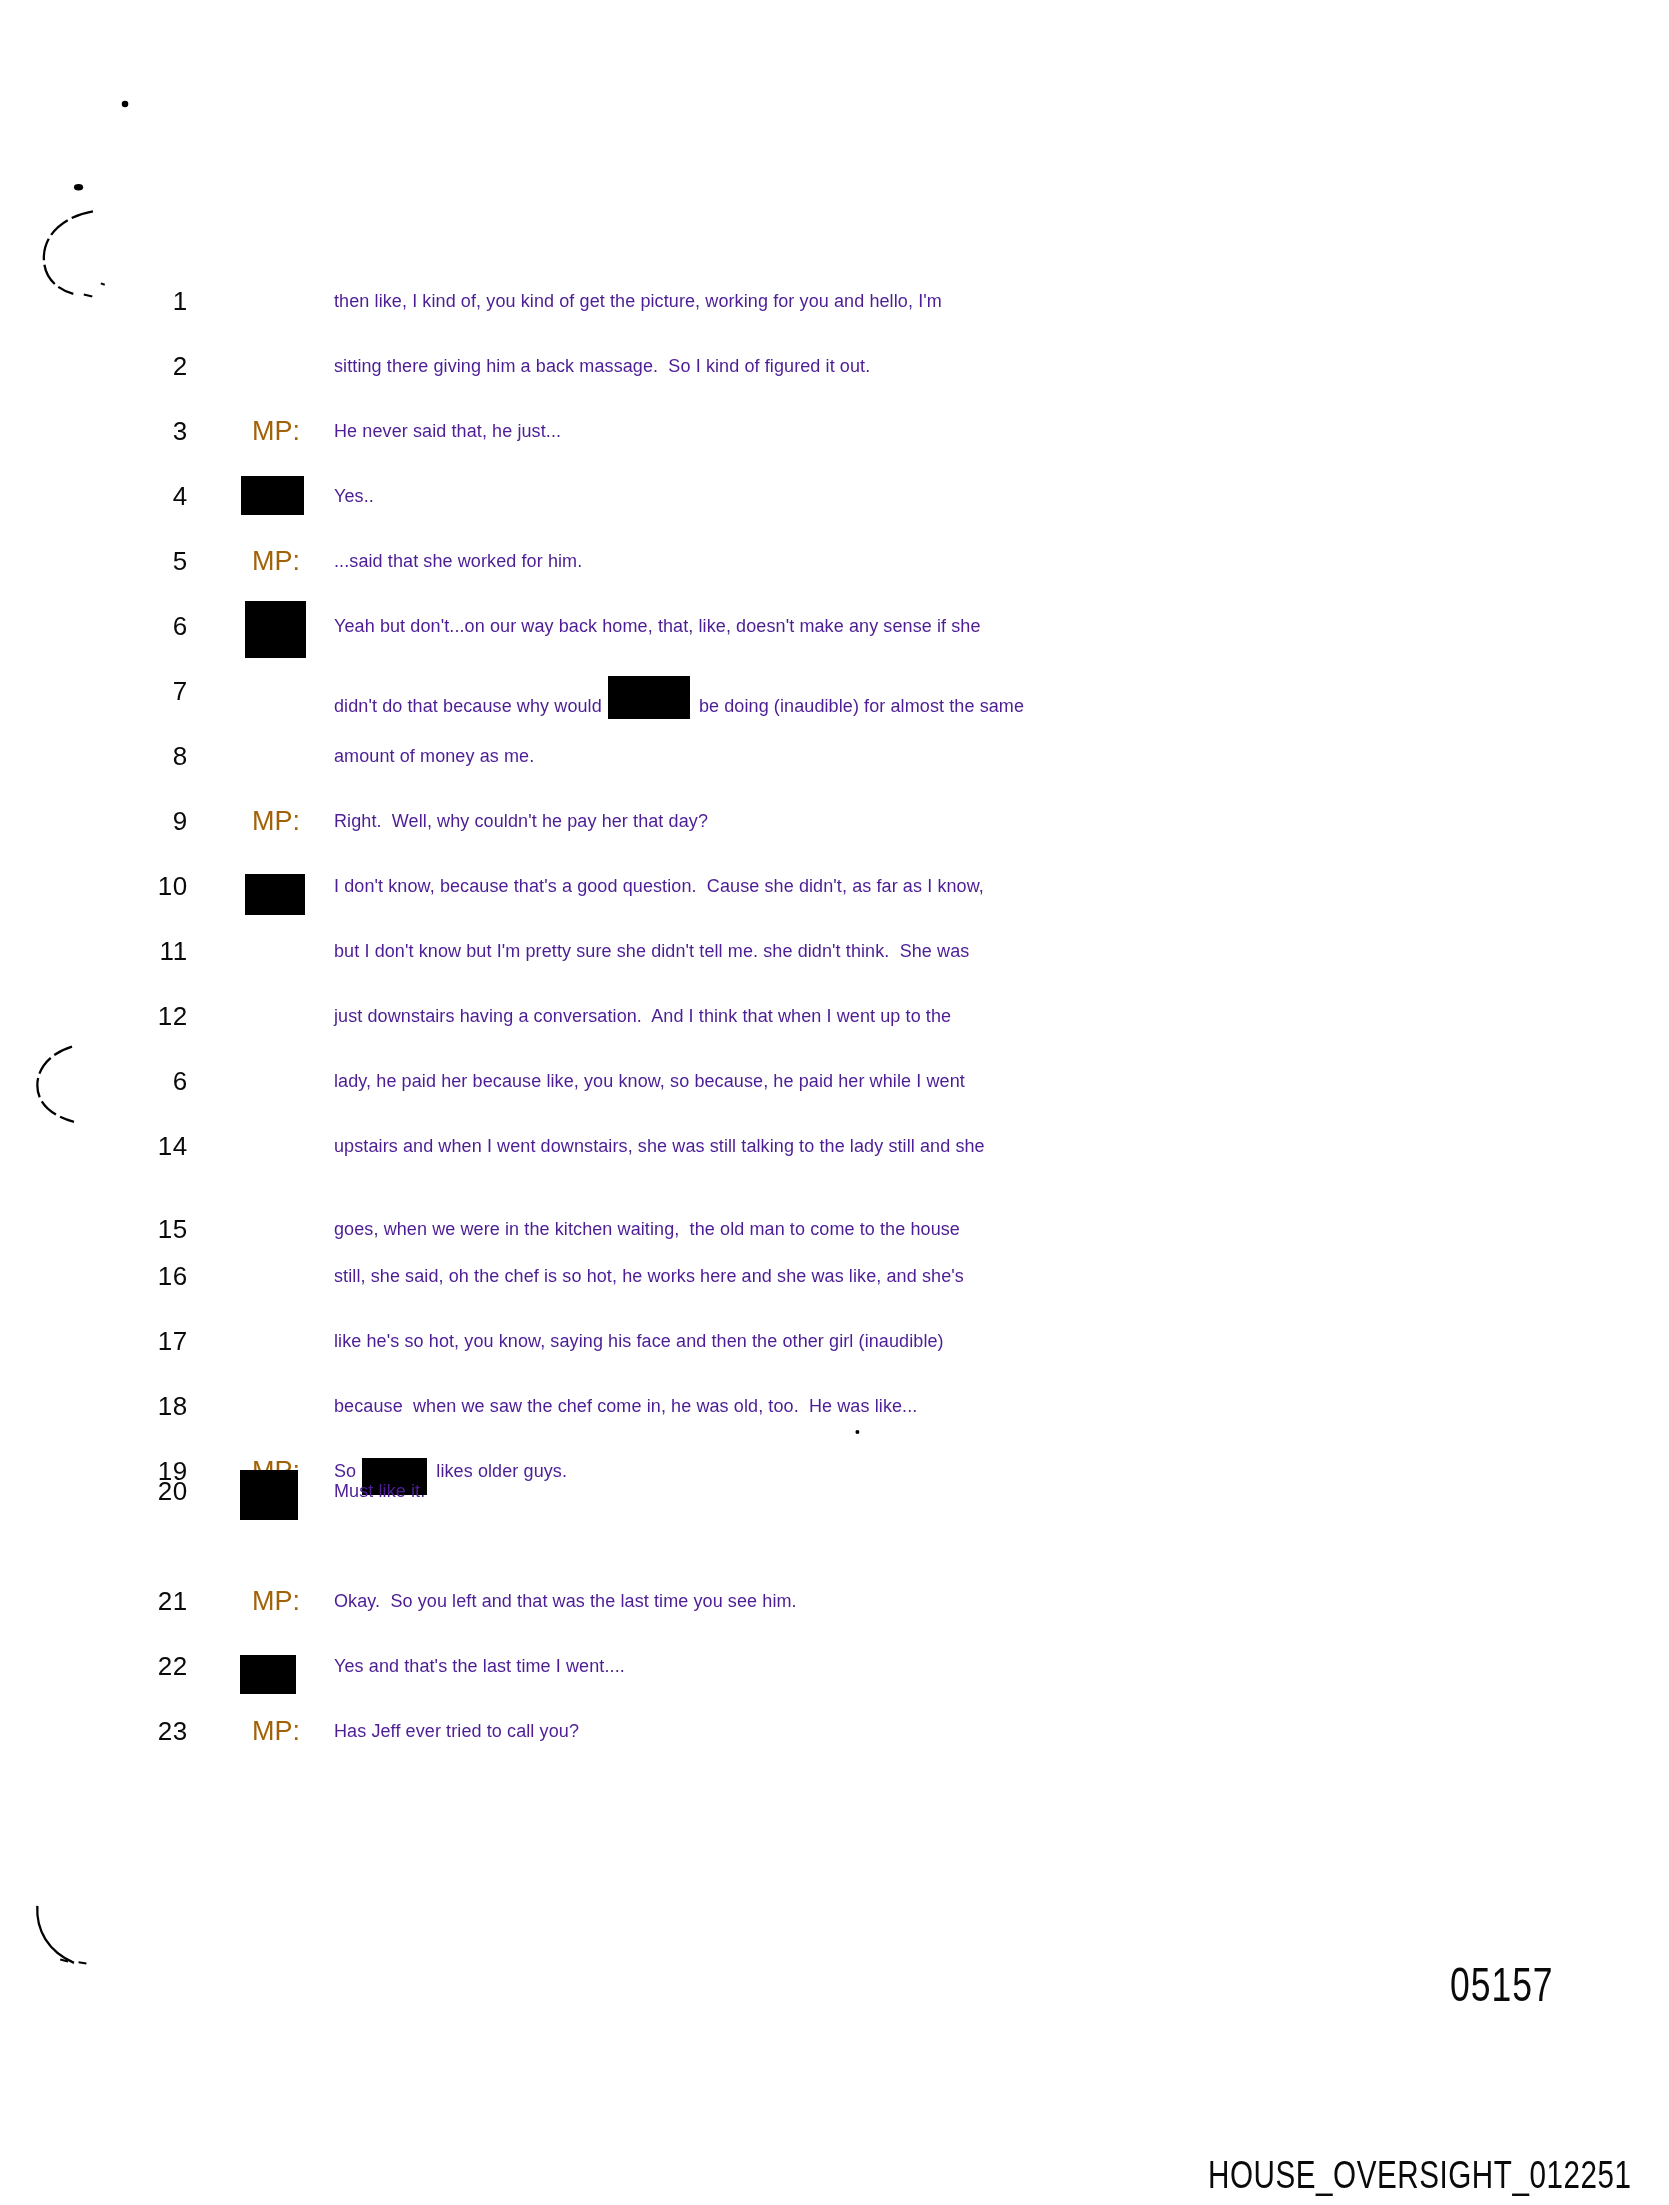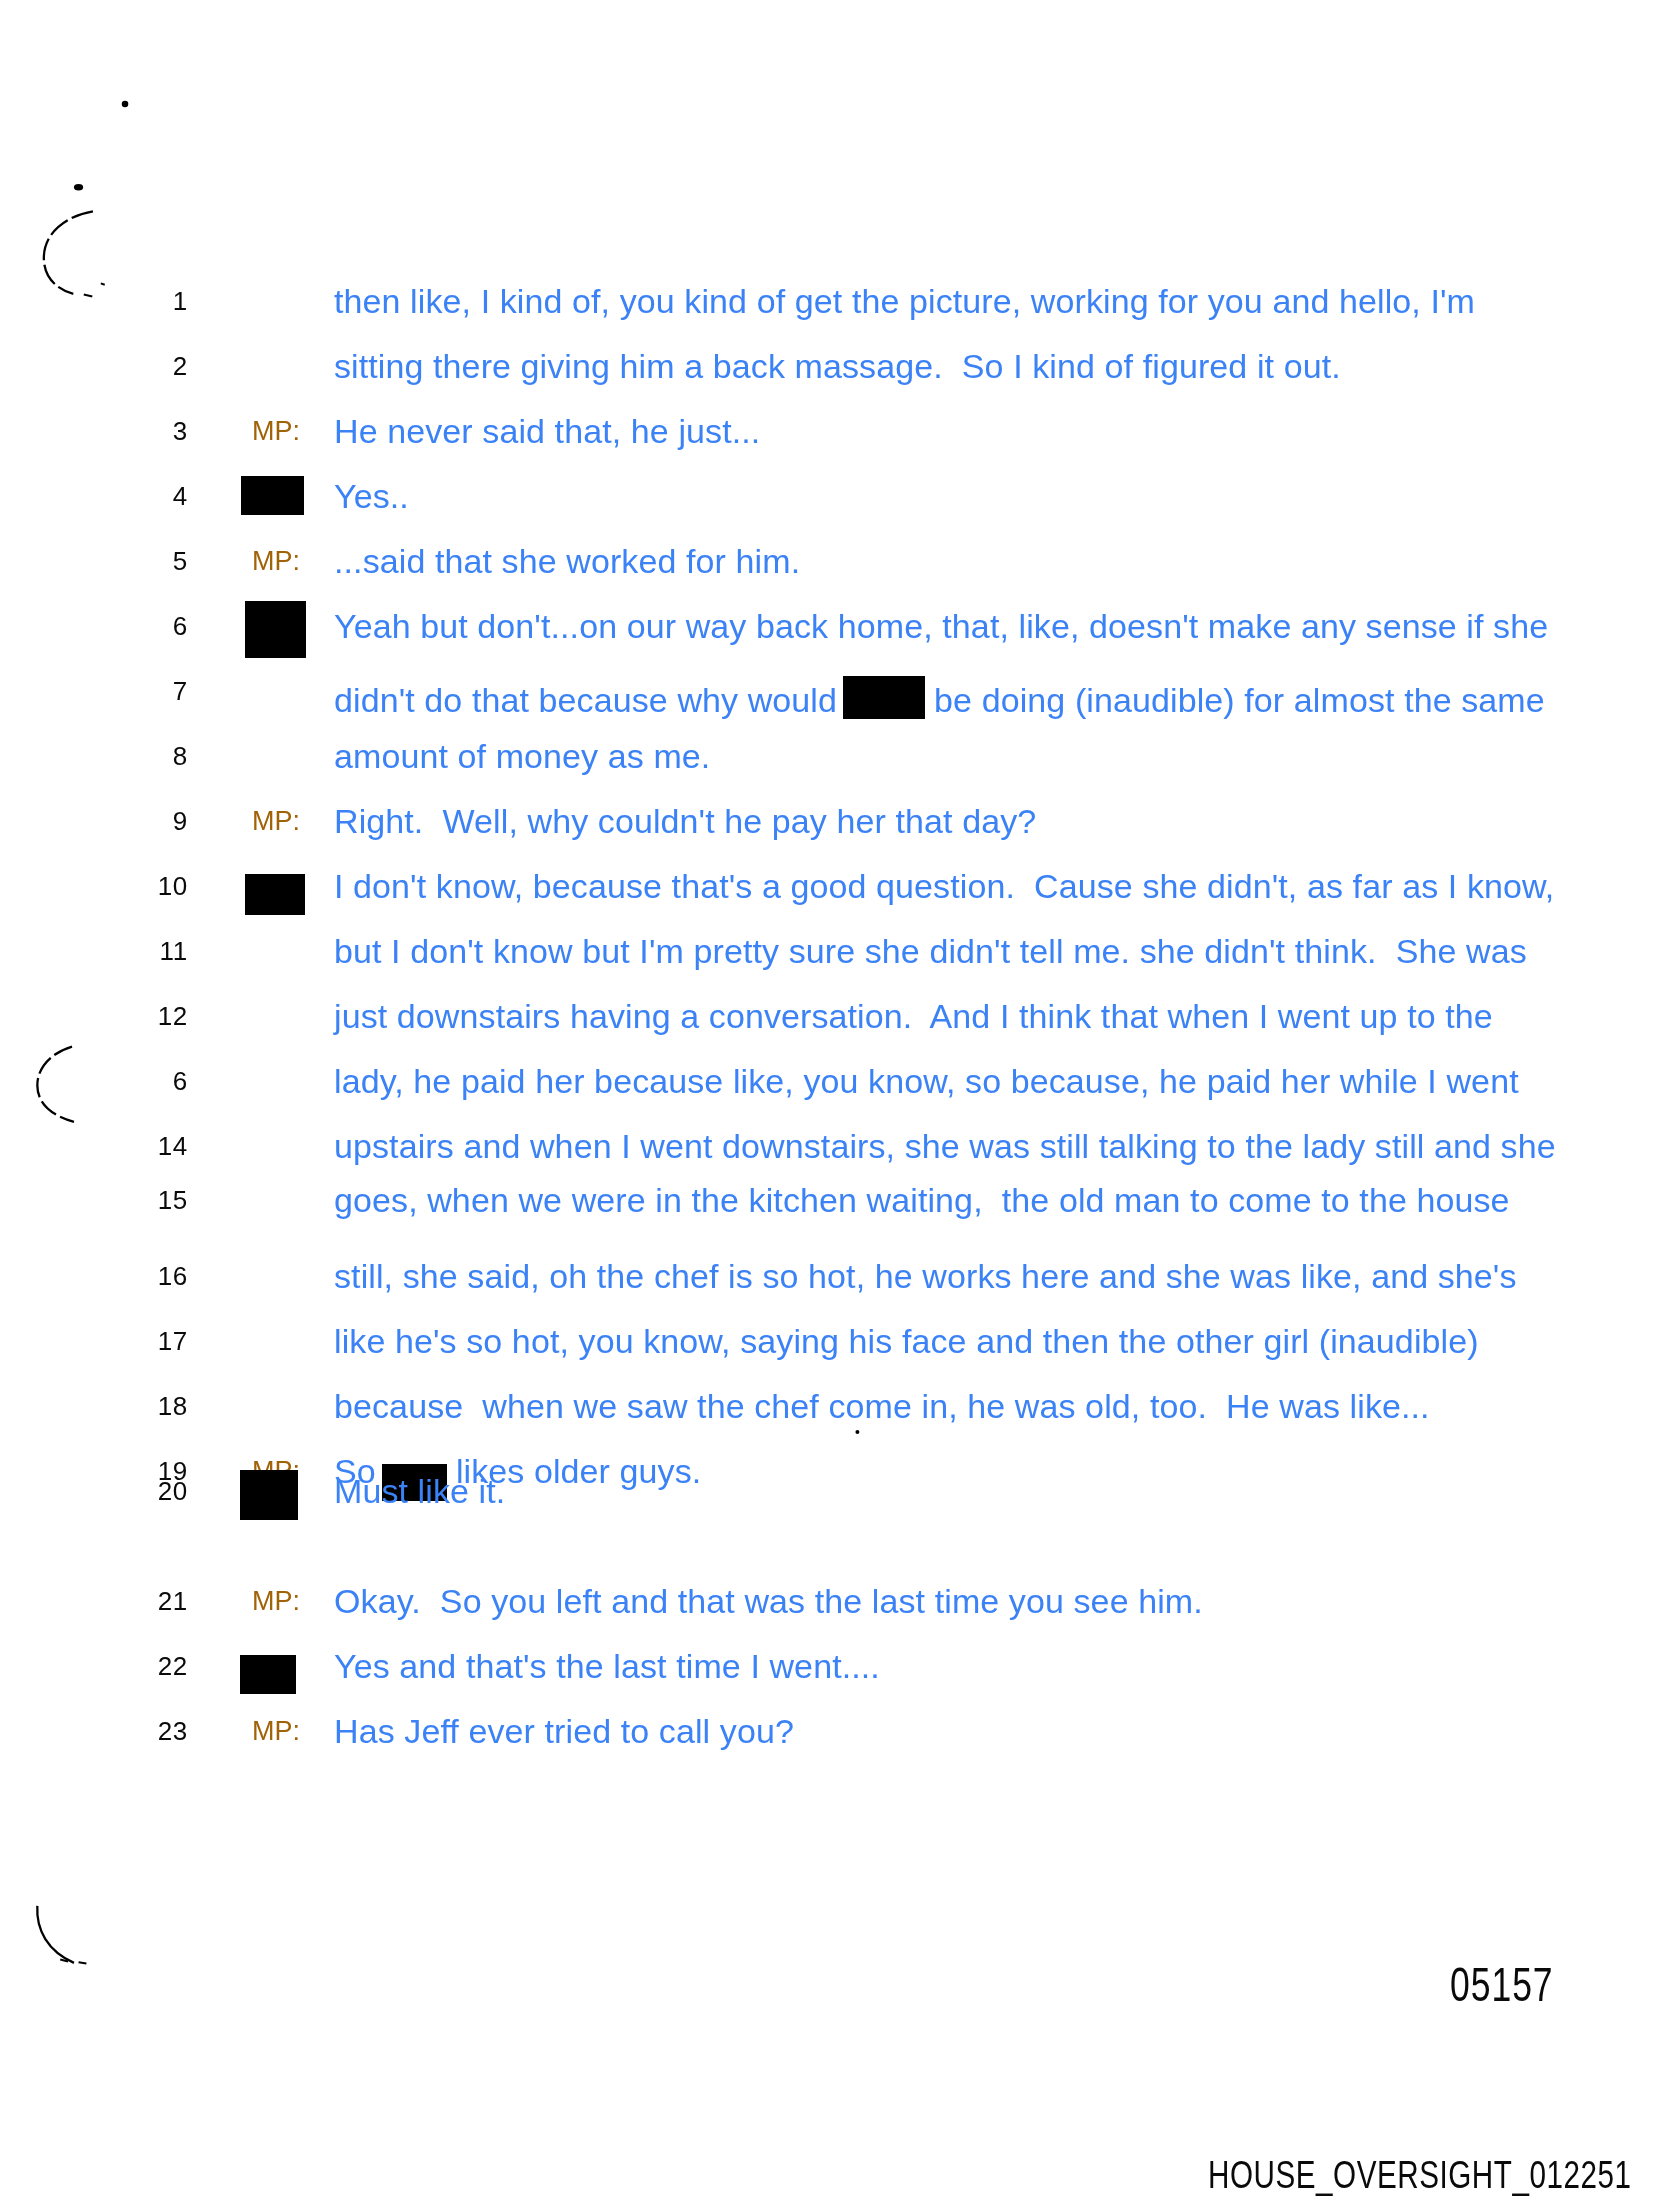--- a/index.html
+++ b/index.html
@@ -17,21 +17,21 @@
     position:absolute;left:141px;top:0;width:47px;
     text-align:right;font-size:26px;line-height:30px;
     letter-spacing:0.7px;color:#0a0a0a;
   }
   .speaker{
     position:absolute;left:252px;top:0;
     font-size:27px;line-height:30px;color:#a16207;
   }
   .text{
     position:absolute;left:334px;top:0;
-    font-size:34px;line-height:30px;white-space:pre;color:#3b82f6;
+    font-size:18px;line-height:30px;white-space:pre;color:#4c1d95;
     letter-spacing:0.1px;
   }
   .sp-redact{position:absolute;background:#000;}
   .ired{display:inline-block;background:#000;margin:0 9.2px 0 5.9px;}
   .footer{
     position:absolute;left:334px;top:1782px;width:936px;
     text-align:center;font-size:27px;line-height:30px;
   }
   .stamp{
     position:absolute;left:1450px;top:1964px;
@@ -131,21 +131,21 @@
       <div class="row" style="top: 1066px;">
     <span class="num">6</span>
 
     <span class="text"><span>lady, he paid her because like, you know, so because, he paid her while I went</span></span>
   </div>
       <div class="row" style="top: 1131px;">
     <span class="num">14</span>
 
     <span class="text"><span>upstairs and when I went downstairs, she was still talking to the lady still and she</span></span>
   </div>
-      <div class="row" style="top: 1185px;">
+      <div class="row" style="top: 1214px;">
     <span class="num">15</span>
 
     <span class="text"><span>goes, when we were in the kitchen waiting,  the old man to come to the house</span></span>
   </div>
       <div class="row" style="top: 1261px;">
     <span class="num">16</span>
 
     <span class="text"><span>still, she said, oh the chef is so hot, he works here and she was like, and she's</span></span>
   </div>
       <div class="row" style="top: 1326px; padding-left: 43px;">

